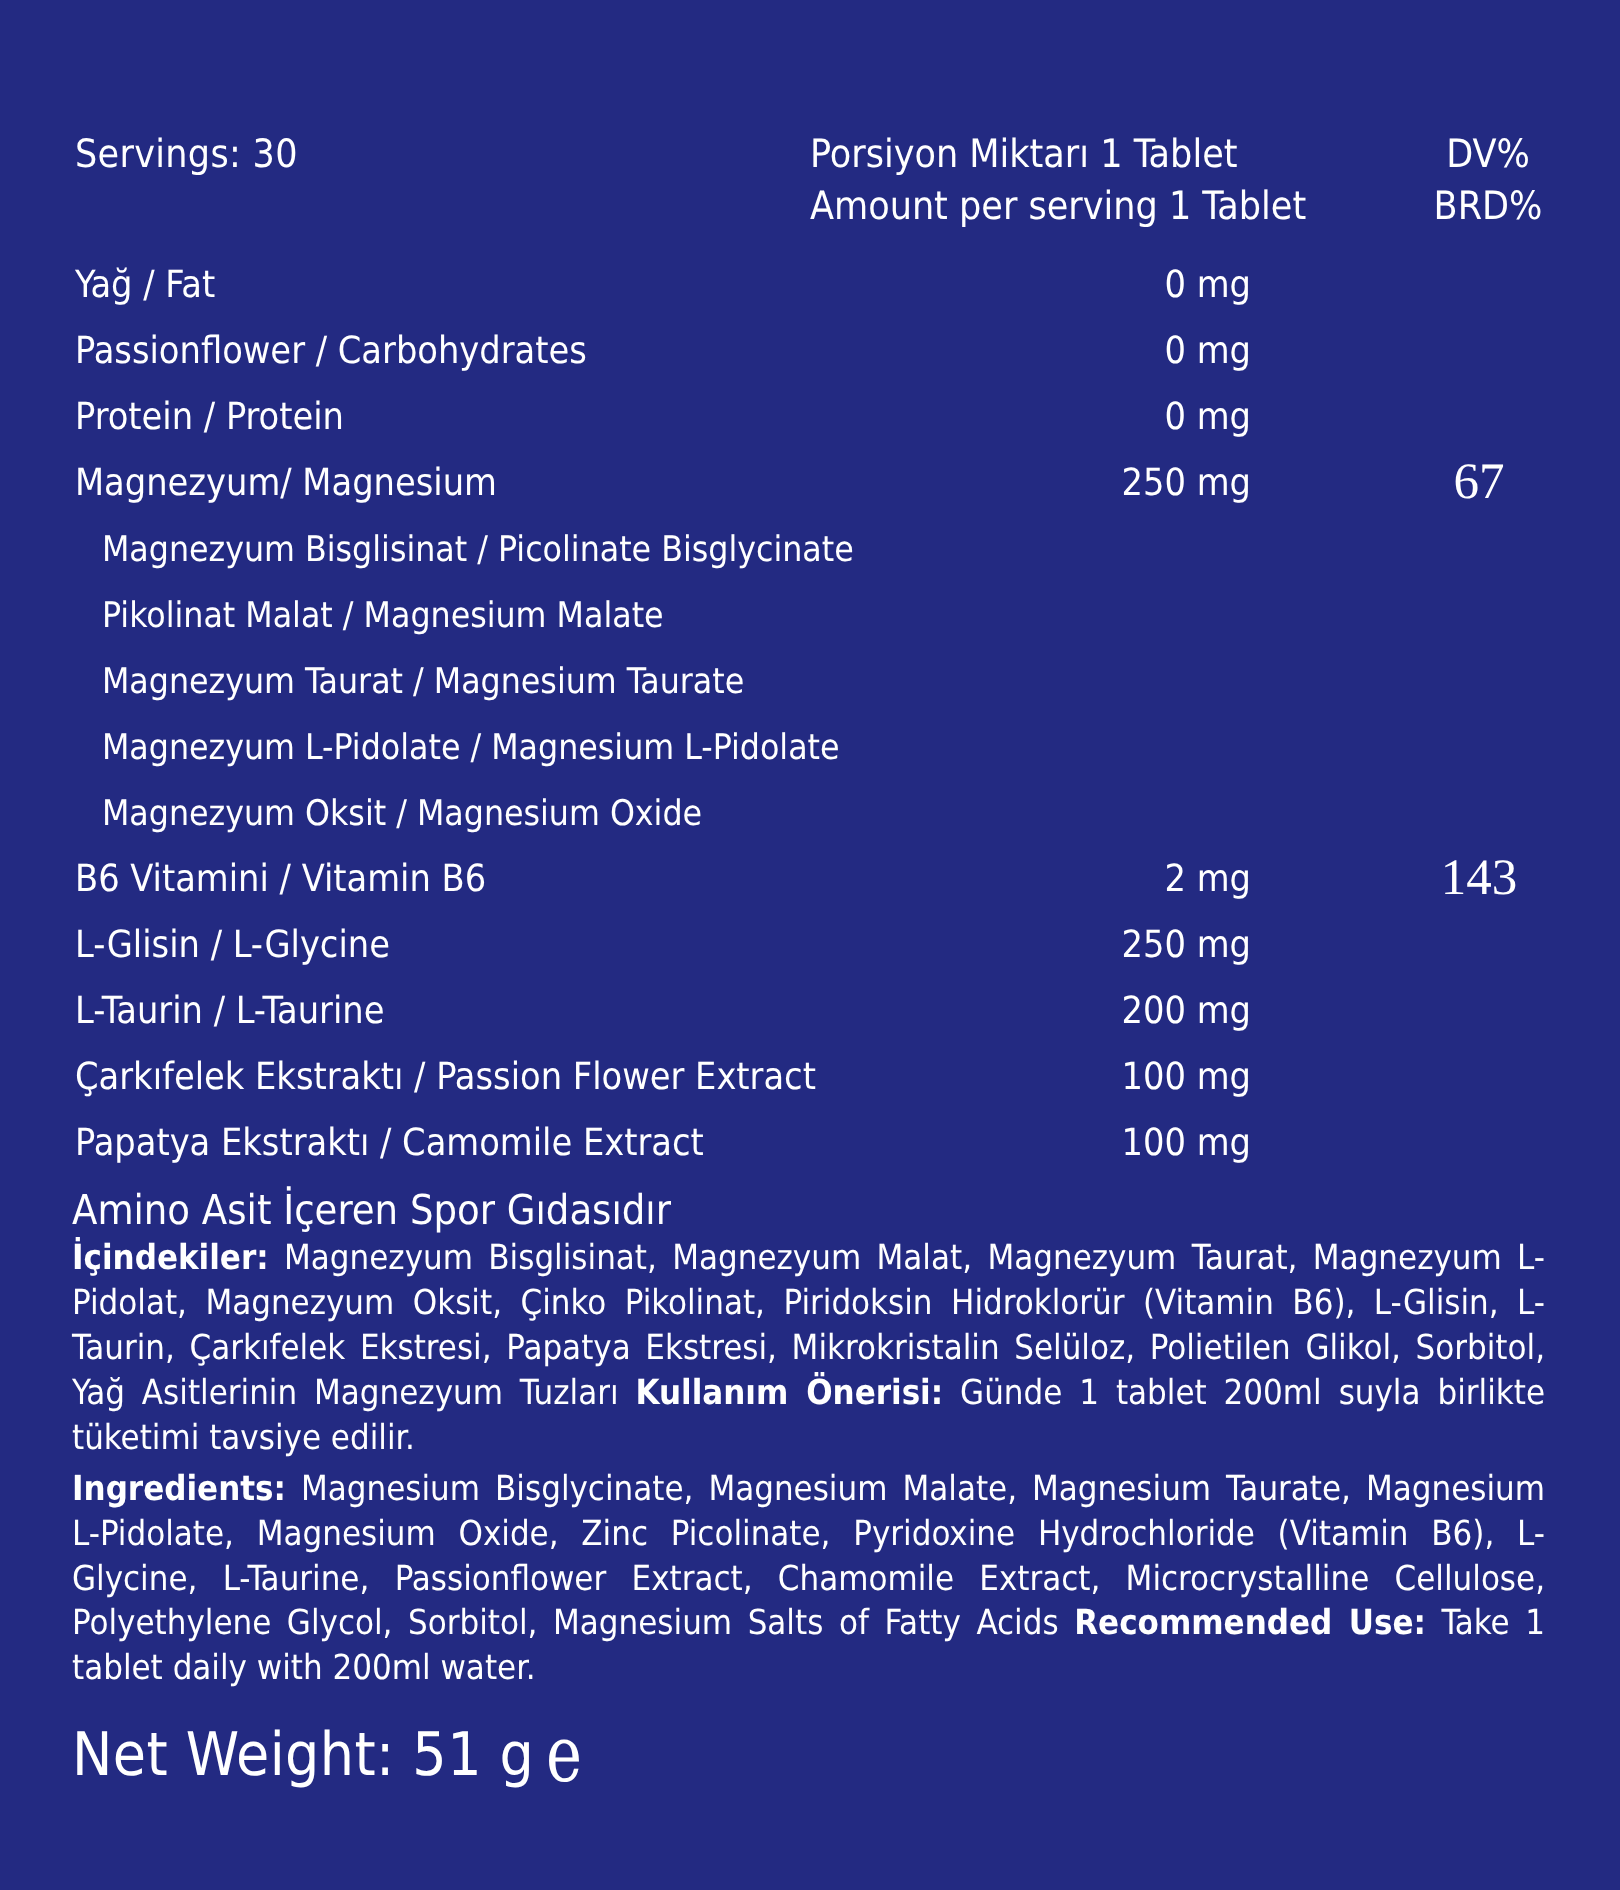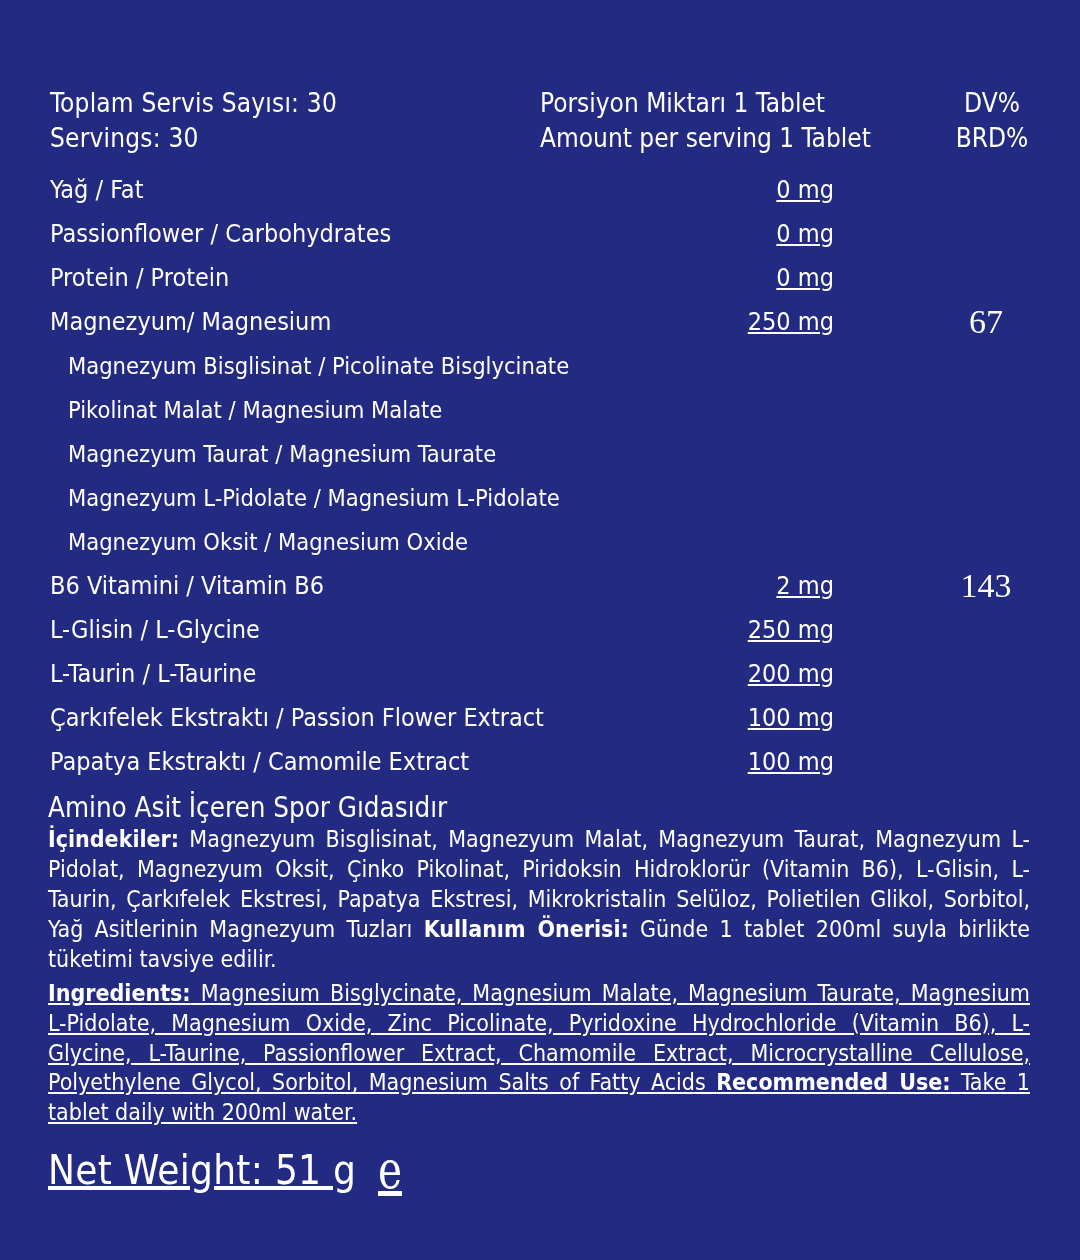--- a/index.html
+++ b/index.html
@@ -63,21 +63,20 @@
     font-size: 25px;
     line-height: 44px;
     white-space: nowrap;
   }
   .row .amt {
     flex: 1 1 auto;
     font-size: 25px;
     line-height: 44px;
     text-align: right;
     padding-right: 92px;
-    text-decoration: underline;
   }
   .row .dv {
     flex: 0 0 120px;
     font-size: 34px;
     line-height: 44px;
     text-align: center;
     font-family: Liberation Serif, serif;
   }
   .row.sub .nm {
     padding-left: 18px;
@@ -107,30 +106,29 @@
     padding-left: 4px;
     padding-right: 22px;
     margin-top: 4px;
     font-size: 23px;
     line-height: 1.3;
     text-align: justify;
     text-justify: inter-word;
   }
   .ing b { font-weight: 700; }
   .ing.tr { margin-top: 2px; }
-  .ing.en { margin-top: 4px; text-decoration: underline; }
+  .ing.en { margin-top: 4px; }
 
   
   .netwrap {
     display: flex;
     align-items: center;
-    gap: 22px;
+    gap: 8px;
     padding-left: 4px;
     margin-top: 16px;
-    text-decoration: underline;
   }
   .net {
     font-size: 40px;
     line-height: 1;
     letter-spacing: .3px;
   }
   .e-mark {
     font-size: 52px;
     line-height: 1;
     font-family: "DejaVu Serif", serif;
@@ -140,21 +138,20 @@
     display: inline-block;
   }
 </style>
 </head>
 <body>
 
 <div class="panel">
 
   <div class="header">
     <div class="col-name">
-      <div>Toplam Servis Sayısı: 30</div>
       <div>Servings: 30</div>
     </div>
     <div class="col-amt">
       <div>Porsiyon Miktarı 1 Tablet</div>
       <div>Amount per serving 1 Tablet</div>
     </div>
     <div class="col-dv">
       <div>DV%</div>
       <div>BRD%</div>
     </div>

